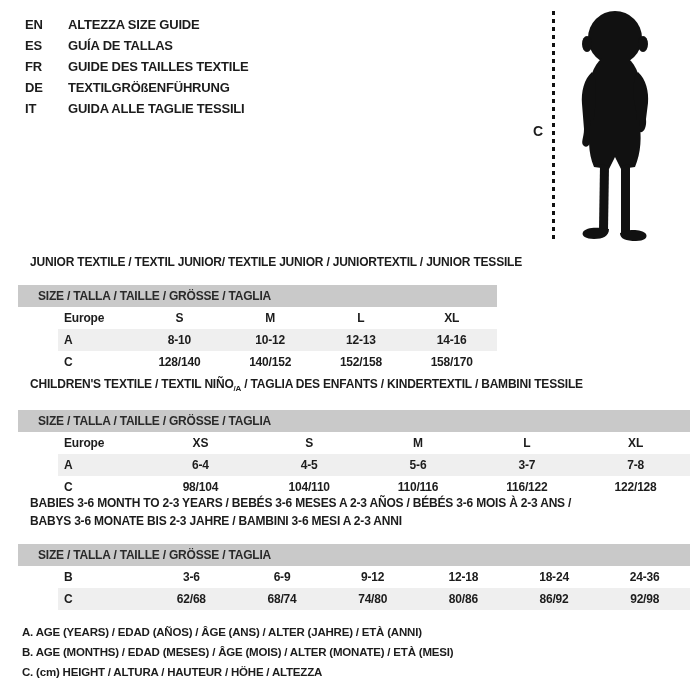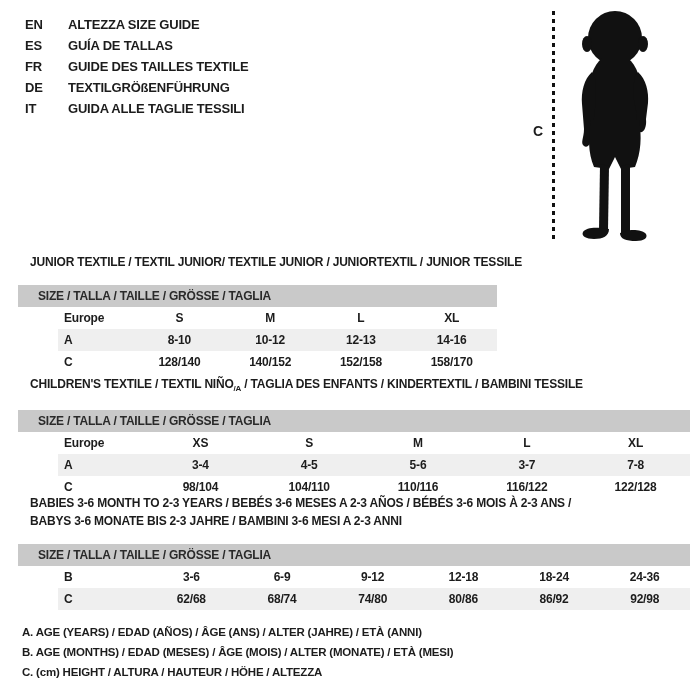--- a/index.html
+++ b/index.html
@@ -136,21 +136,21 @@
         <div class="trow">
           <div class="cell-label">Europe</div>
           <div class="cell">XS</div>
           <div class="cell">S</div>
           <div class="cell">M</div>
           <div class="cell">L</div>
           <div class="cell">XL</div>
         </div>
         <div class="trow">
           <div class="cell-label">A</div>
-          <div class="cell">3-4</div>
+          <div class="cell">6-4</div>
           <div class="cell">4-5</div>
           <div class="cell">5-6</div>
           <div class="cell">3-7</div>
           <div class="cell">7-8</div>
         </div>
         <div class="trow">
           <div class="cell-label">C</div>
           <div class="cell">98/104</div>
           <div class="cell">104/110</div>
           <div class="cell">110/116</div>

